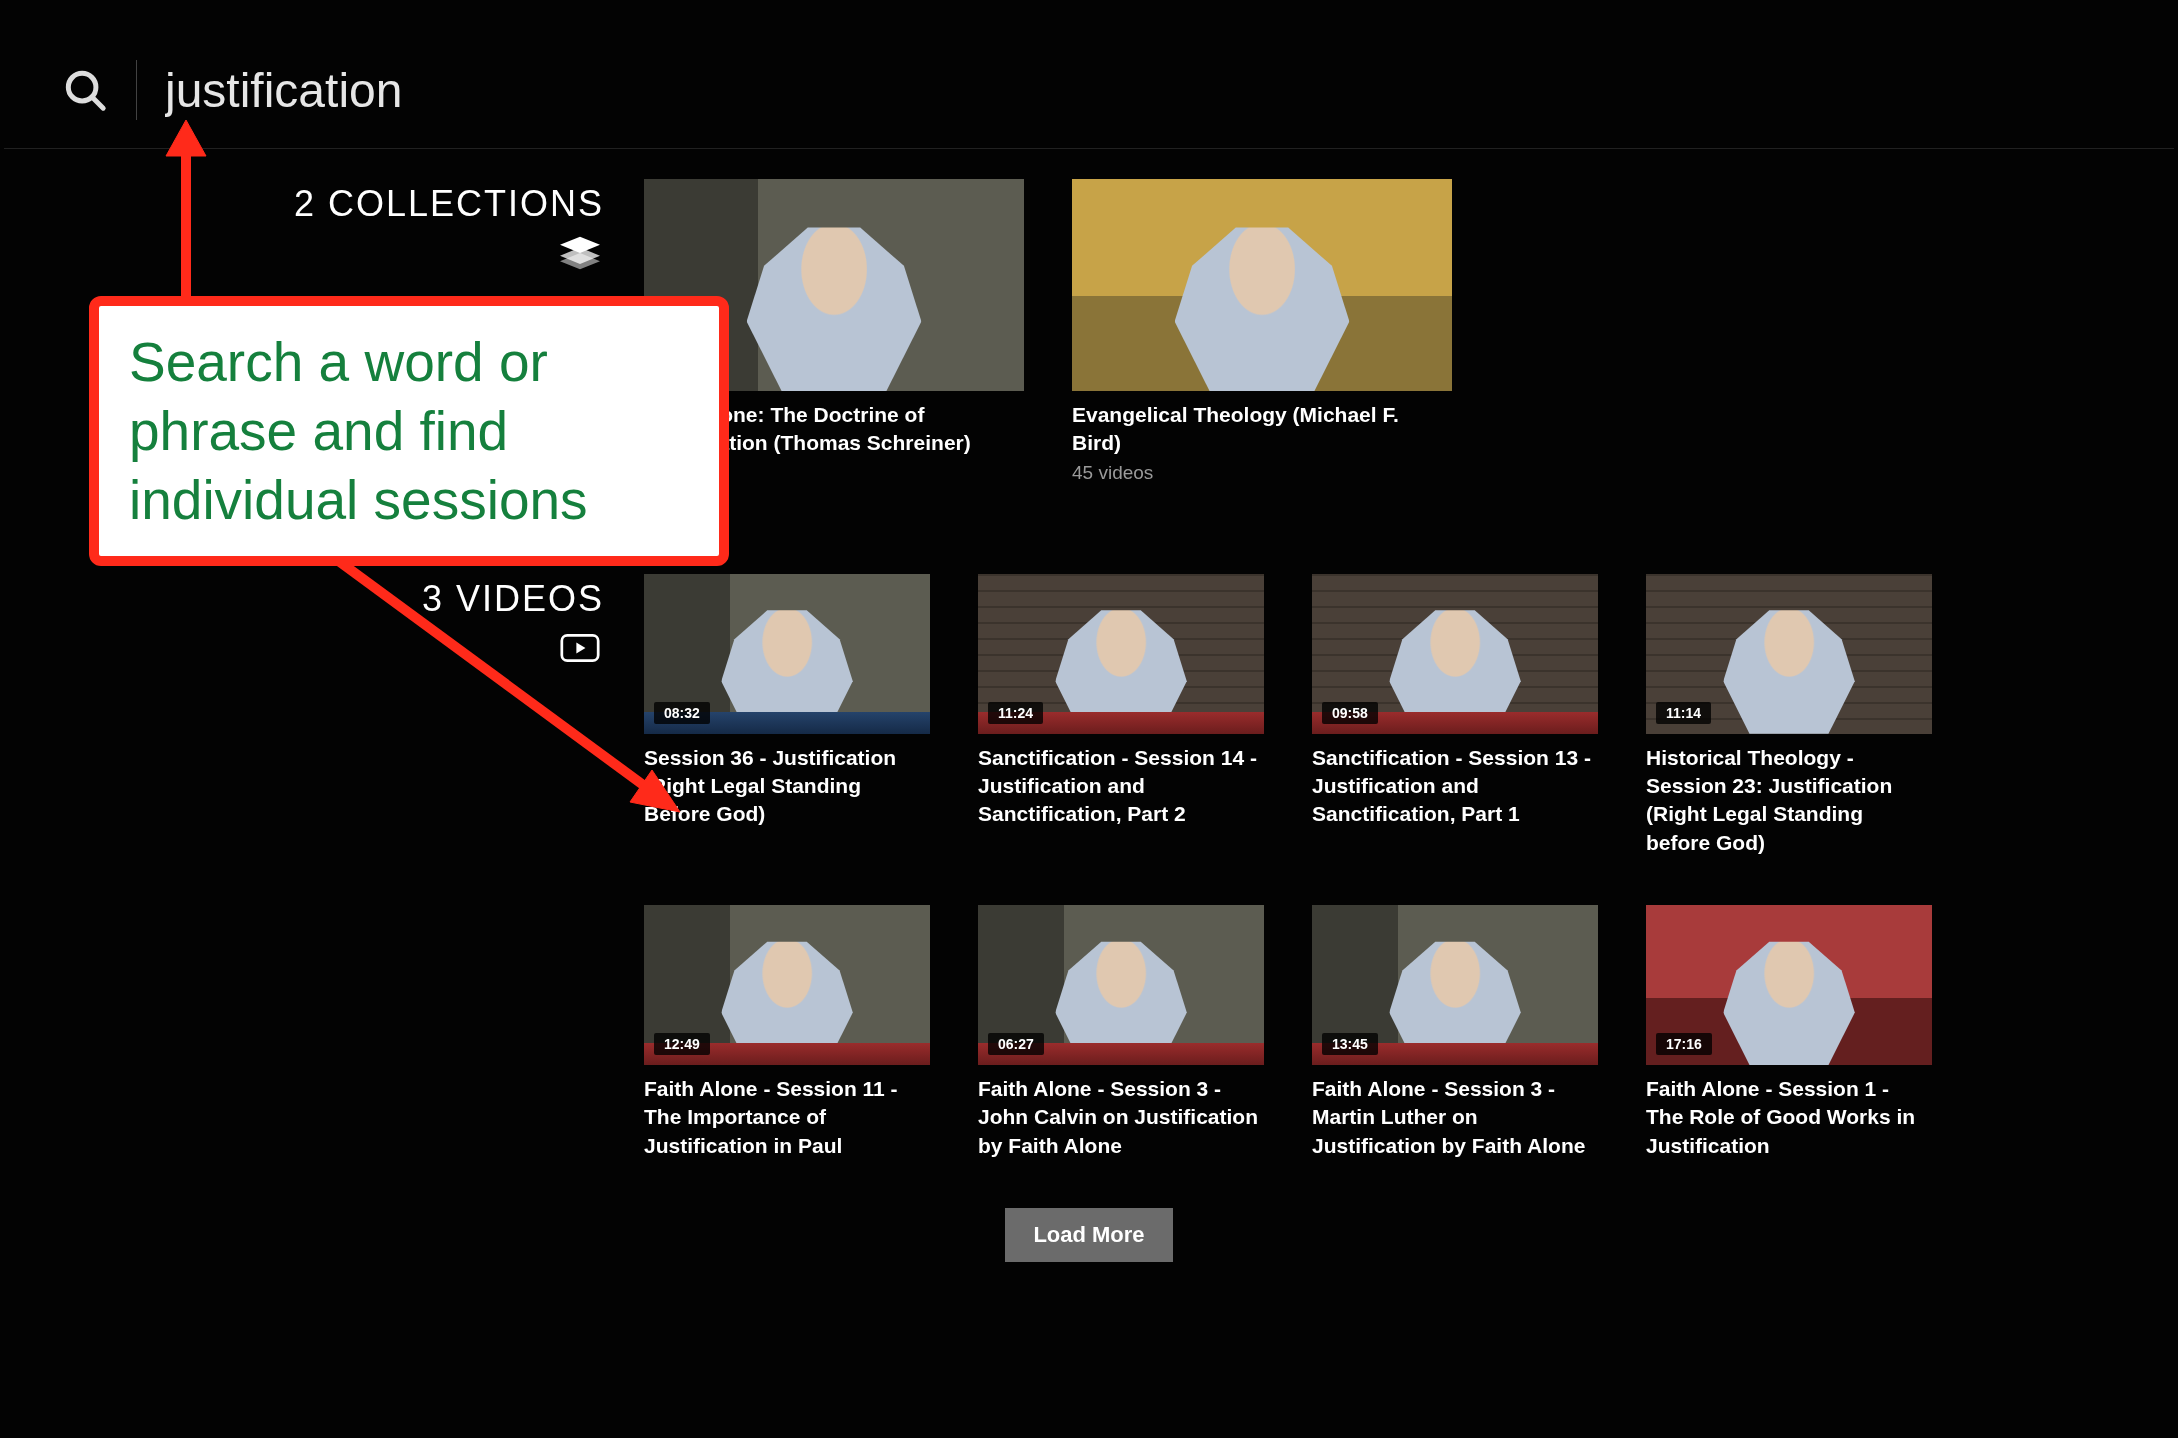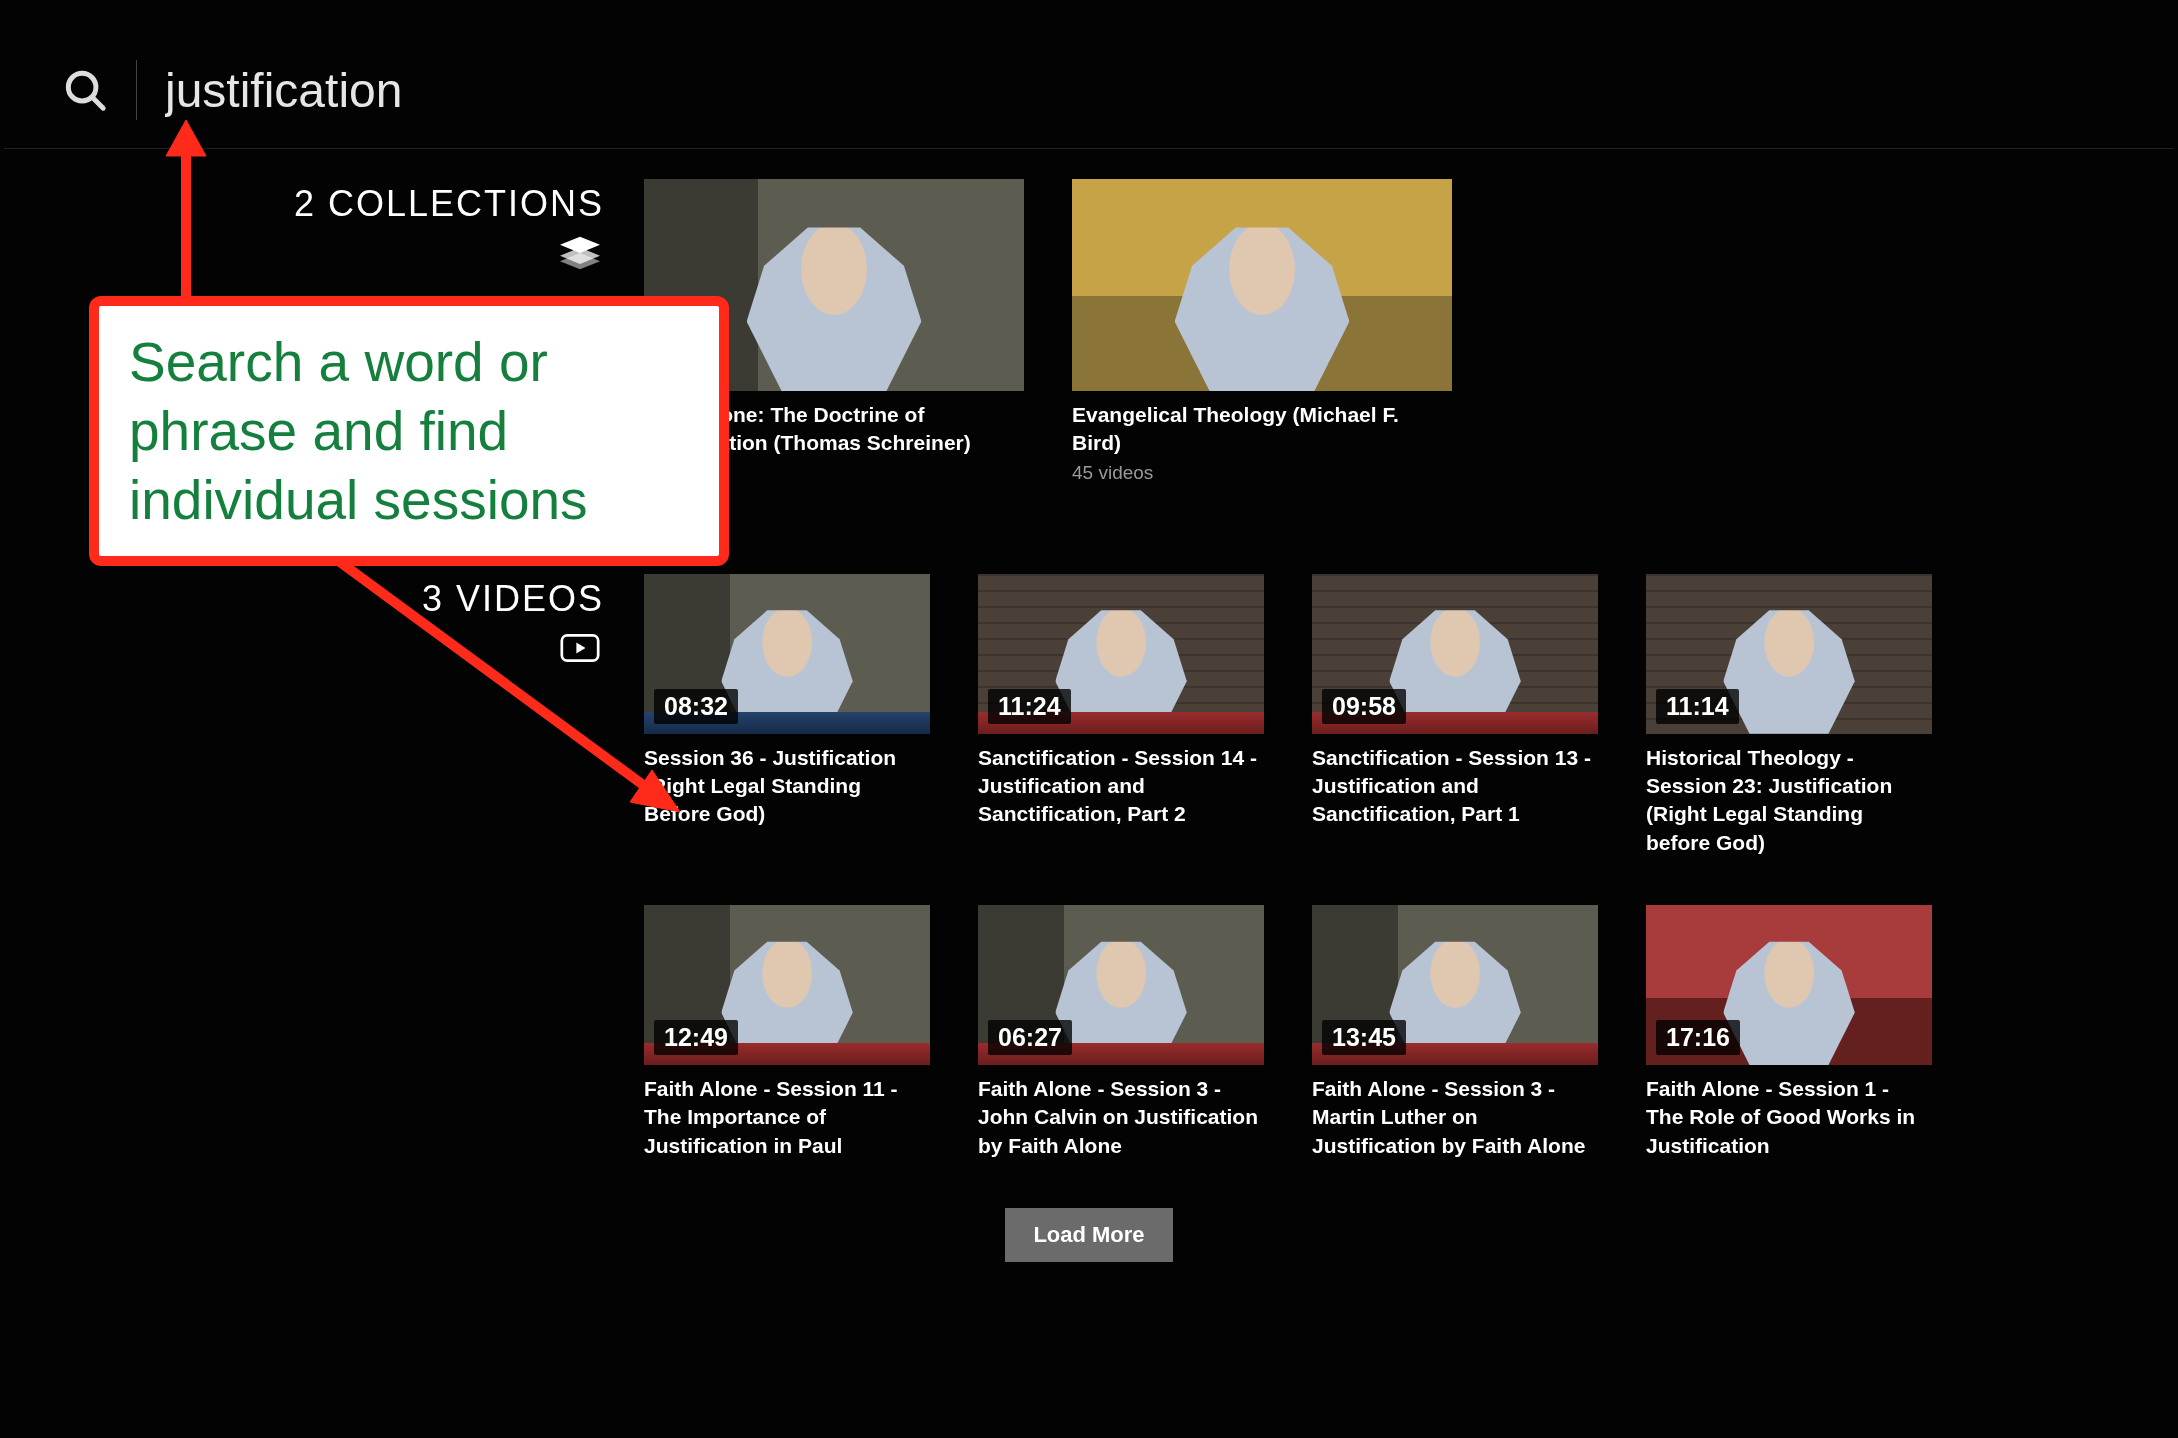--- a/index.html
+++ b/index.html
@@ -151,21 +151,21 @@
       repeating-linear-gradient(0deg, #4a4038 0 14px, #3b332c 14px 16px),
       repeating-linear-gradient(90deg, transparent 0 30px, rgba(0,0,0,.15) 30px 32px);
   }
   .thumb.redslide .room { background: linear-gradient(#a83b3b 0 58%, #641f1f 58%); }
   .thumb .badge {
     position: absolute;
     left: 10px;
     bottom: 10px;
     background: rgba(0,0,0,.78);
     color: #fff;
-    font-size: 25px;
+    font-size: 14px;
     font-weight: 600;
     padding: 3px 10px;
     border-radius: 2px;
     z-index: 3;
   }
   .thumb .lower-strip {
     position: absolute;
     left: 0; right: 0; bottom: 0;
     height: 22px;
     background: linear-gradient(#6b2a20,#4a1c15);

